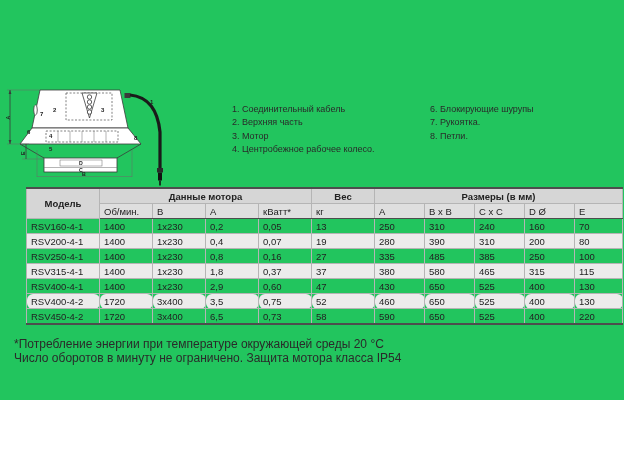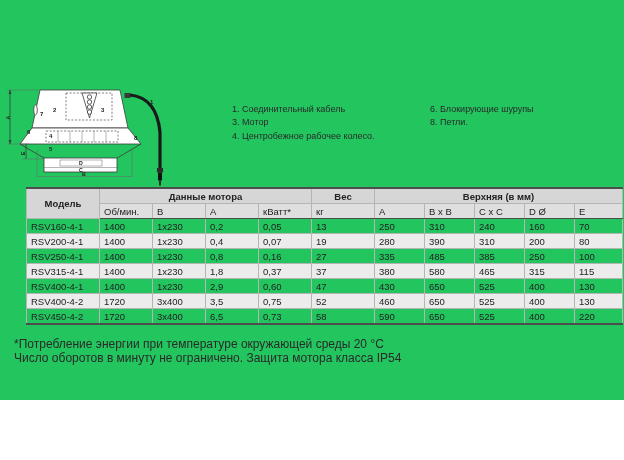--- a/index.html
+++ b/index.html
@@ -23,21 +23,21 @@
   
   #spec-table{position:absolute;left:26px;top:187px;width:596px;border-collapse:collapse;
               table-layout:fixed;font-size:9.5px;color:#222;
               border-top:2px solid #4d4d4d;border-bottom:2px solid #4d4d4d;}
   #spec-table th,#spec-table td{border:1px solid #b5b5b5;padding:1px 4px;text-align:left;
               font-weight:400;height:12px;line-height:11px;overflow:hidden;white-space:nowrap;}
   #spec-table thead tr.grp th{background:#d6d6d6;font-weight:700;text-align:center;}
   #spec-table thead tr.sub th{background:#dfdfdf;border-bottom:1.5px solid #4d4d4d;margin-top:46px;}
   #spec-table th.model-h{background:#d6d6d6;font-weight:700;text-align:center;vertical-align:middle;}
   #spec-table tbody tr:nth-child(even){background:#ececec;}
-  #spec-table tbody tr.series-break td{border-top:1.6px solid #4d4d4d;}
+  #spec-table tbody tr.series-break td{border-top:1.6px solid #4d4d4d;border-radius:6px;}
 
   
   #footnotes{position:absolute;left:14px;top:338px;font-size:12px;line-height:13.8px;color:#2a2a2a;}
 </style>
 </head>
 <body>
 
 <div id="page">
 
   <svg id="diagram" viewBox="0 0 172 104">
@@ -109,25 +109,27 @@
     <text x="97" y="28">3</text>
     <text x="45" y="54">4</text>
     <text x="45" y="67">5</text>
     <text x="23" y="50">6</text>
     <text x="36" y="32">7</text>
     <text x="130" y="56">8</text>
   </svg>
 
   <div class="legend" id="legend-left">
     <div>1. Соединительный кабель</div>
+    <div>2. Верхняя часть</div>
     <div>3. Мотор</div>
     <div>4. Центробежное рабочее колесо.</div>
   </div>
   <div class="legend" id="legend-right">
     <div>6. Блокирующие шурупы</div>
+    <div>7. Рукоятка.</div>
     <div>8. Петли.</div>
   </div>
 
   <table id="spec-table">
     <colgroup>
       <col style="width:73px">
         <col style="width:53px">
         <col style="width:53px">
       <col style="width:53px">
         <col style="width:53px">
@@ -136,21 +138,21 @@
         <col style="width:50px">
         <col style="width:50px">
       <col style="width:50px">
         <col style="width:48px">
     </colgroup>
     <thead>
       <tr class="grp">
         <th rowspan="2" class="model-h">Модель</th>
         <th colspan="4">Данные мотора</th>
         <th colspan="1">Вес</th>
-        <th colspan="5">Верхняя (в мм)</th>
+        <th colspan="5">Размеры (в мм)</th>
       </tr>
       <tr class="sub">
         <th>Об/мин.</th>
         <th>В</th>
         <th>А</th>
         <th>кВатт*</th>
         <th>кг</th>
         <th>A</th>
         <th>B x B</th>
         <th>C x C</th>

